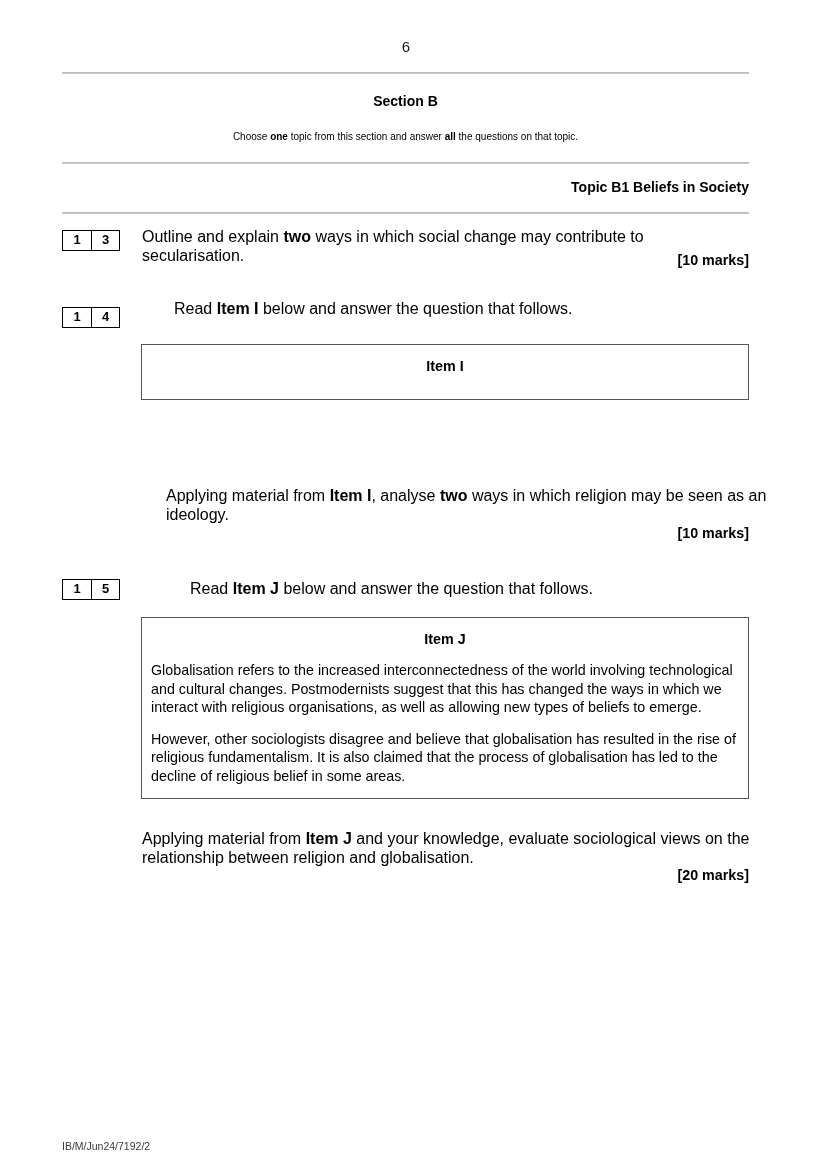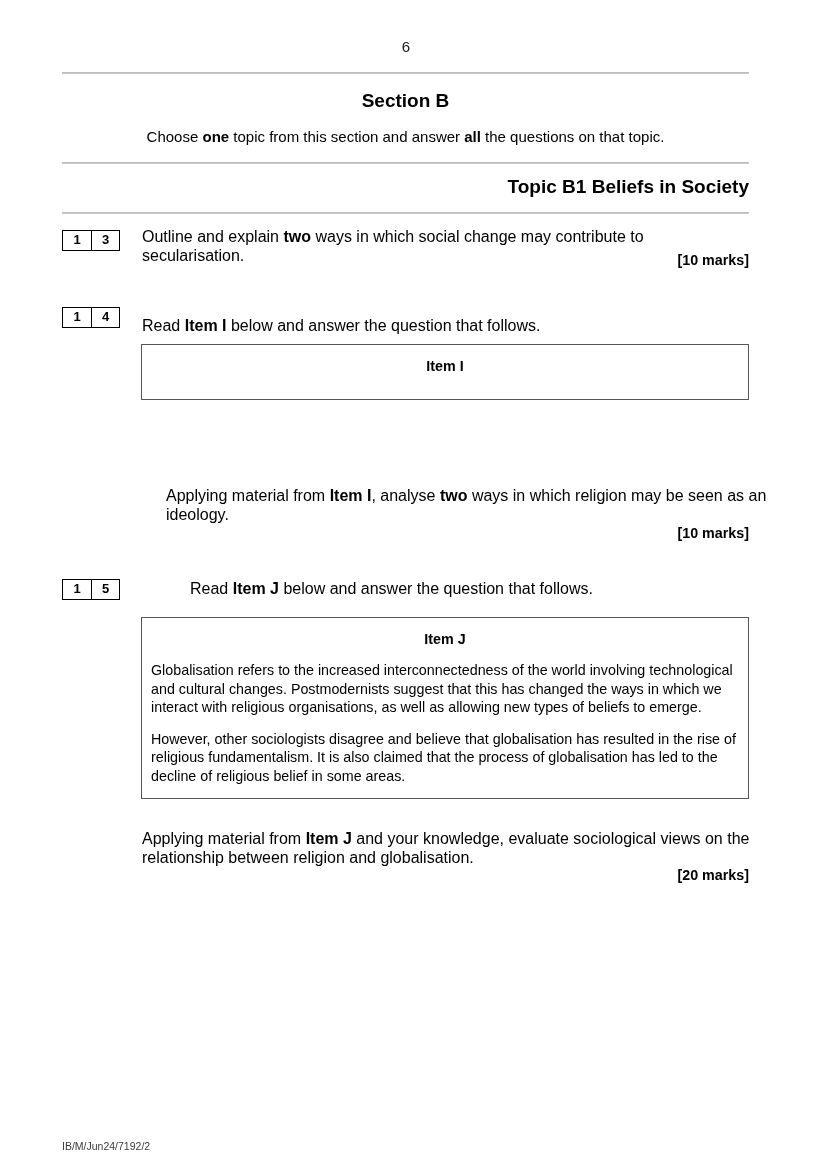--- a/index.html
+++ b/index.html
@@ -45,32 +45,32 @@
   .rule-mid    { top: 162px; }
   .rule-bottom { top: 212px; }
 
   
   .center-head {
     position: absolute;
     left: 62px;
     width: 687px;
     text-align: center;
     font-weight: bold;
-    font-size: 19px;
+    font-size: 14px;
     line-height: 18px;
   }
   .section-b    { top: 92px; }
   .topic-b1     { top: 178px; text-align: right; }
 
   .center-line {
     position: absolute;
     left: 62px;
     width: 687px;
     text-align: center;
-    font-size: 15px;
+    font-size: 10px;
     line-height: 18px;
   }
   .choose-line  { top: 128px; }
 
   
   .qnum {
     position: absolute;
     display: flex;
     border: 1.6px solid #000;
     background: #fff;
@@ -167,21 +167,21 @@
     <div class="digit">1</div>
     <div class="digit">3</div>
   </div>
   <div class="qtext" style="top:228px;"><span>Outline and explain </span><b>two</b><span> ways in which social change may contribute to secularisation.</span></div>
   <div class="marks" style="top:251px;">[10 marks]</div>
 
   <div class="qnum" style="top:307px;">
     <div class="digit">1</div>
     <div class="digit">4</div>
   </div>
-  <div class="qtext" style="top:317px;"><span>Read </span><b>Item I</b><span> below and answer the question that follows.</span></div>
+  <div class="qtext" style="top:300px;margin-left:32px;"><span>Read </span><b>Item I</b><span> below and answer the question that follows.</span></div>
 
   <div class="item-box" style="top:344px;">
     <div class="item-title">Item I</div>
   </div>
 
   <div class="qtext" style="top:487px;margin-left:24px;"><span>Applying material from </span><b>Item I</b><span>, analyse </span><b>two</b><span> ways in which religion may be seen as an ideology.</span></div>
   <div class="marks" style="top:524px;">[10 marks]</div>
 
   <div class="qnum" style="top:579px;">
     <div class="digit">1</div>

